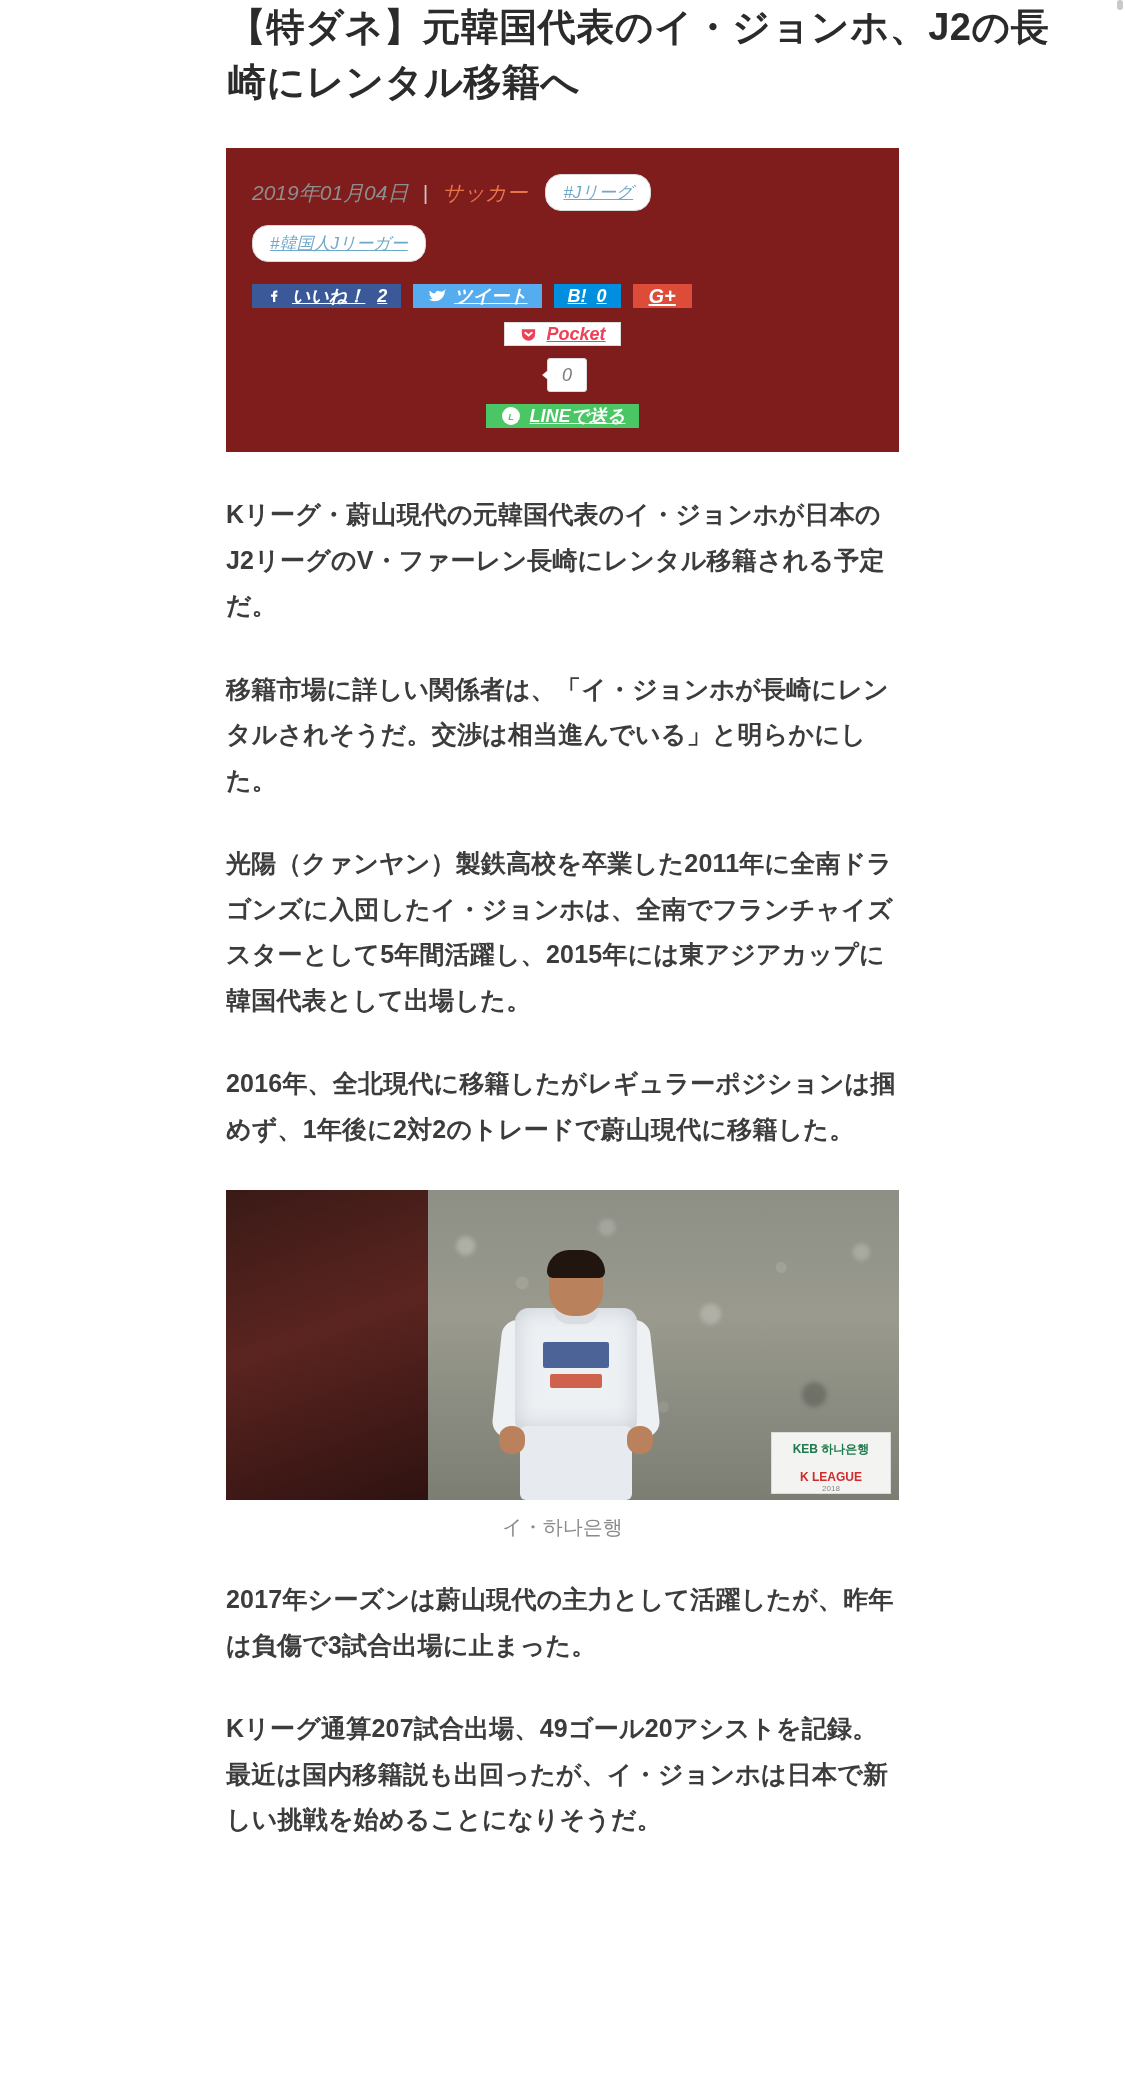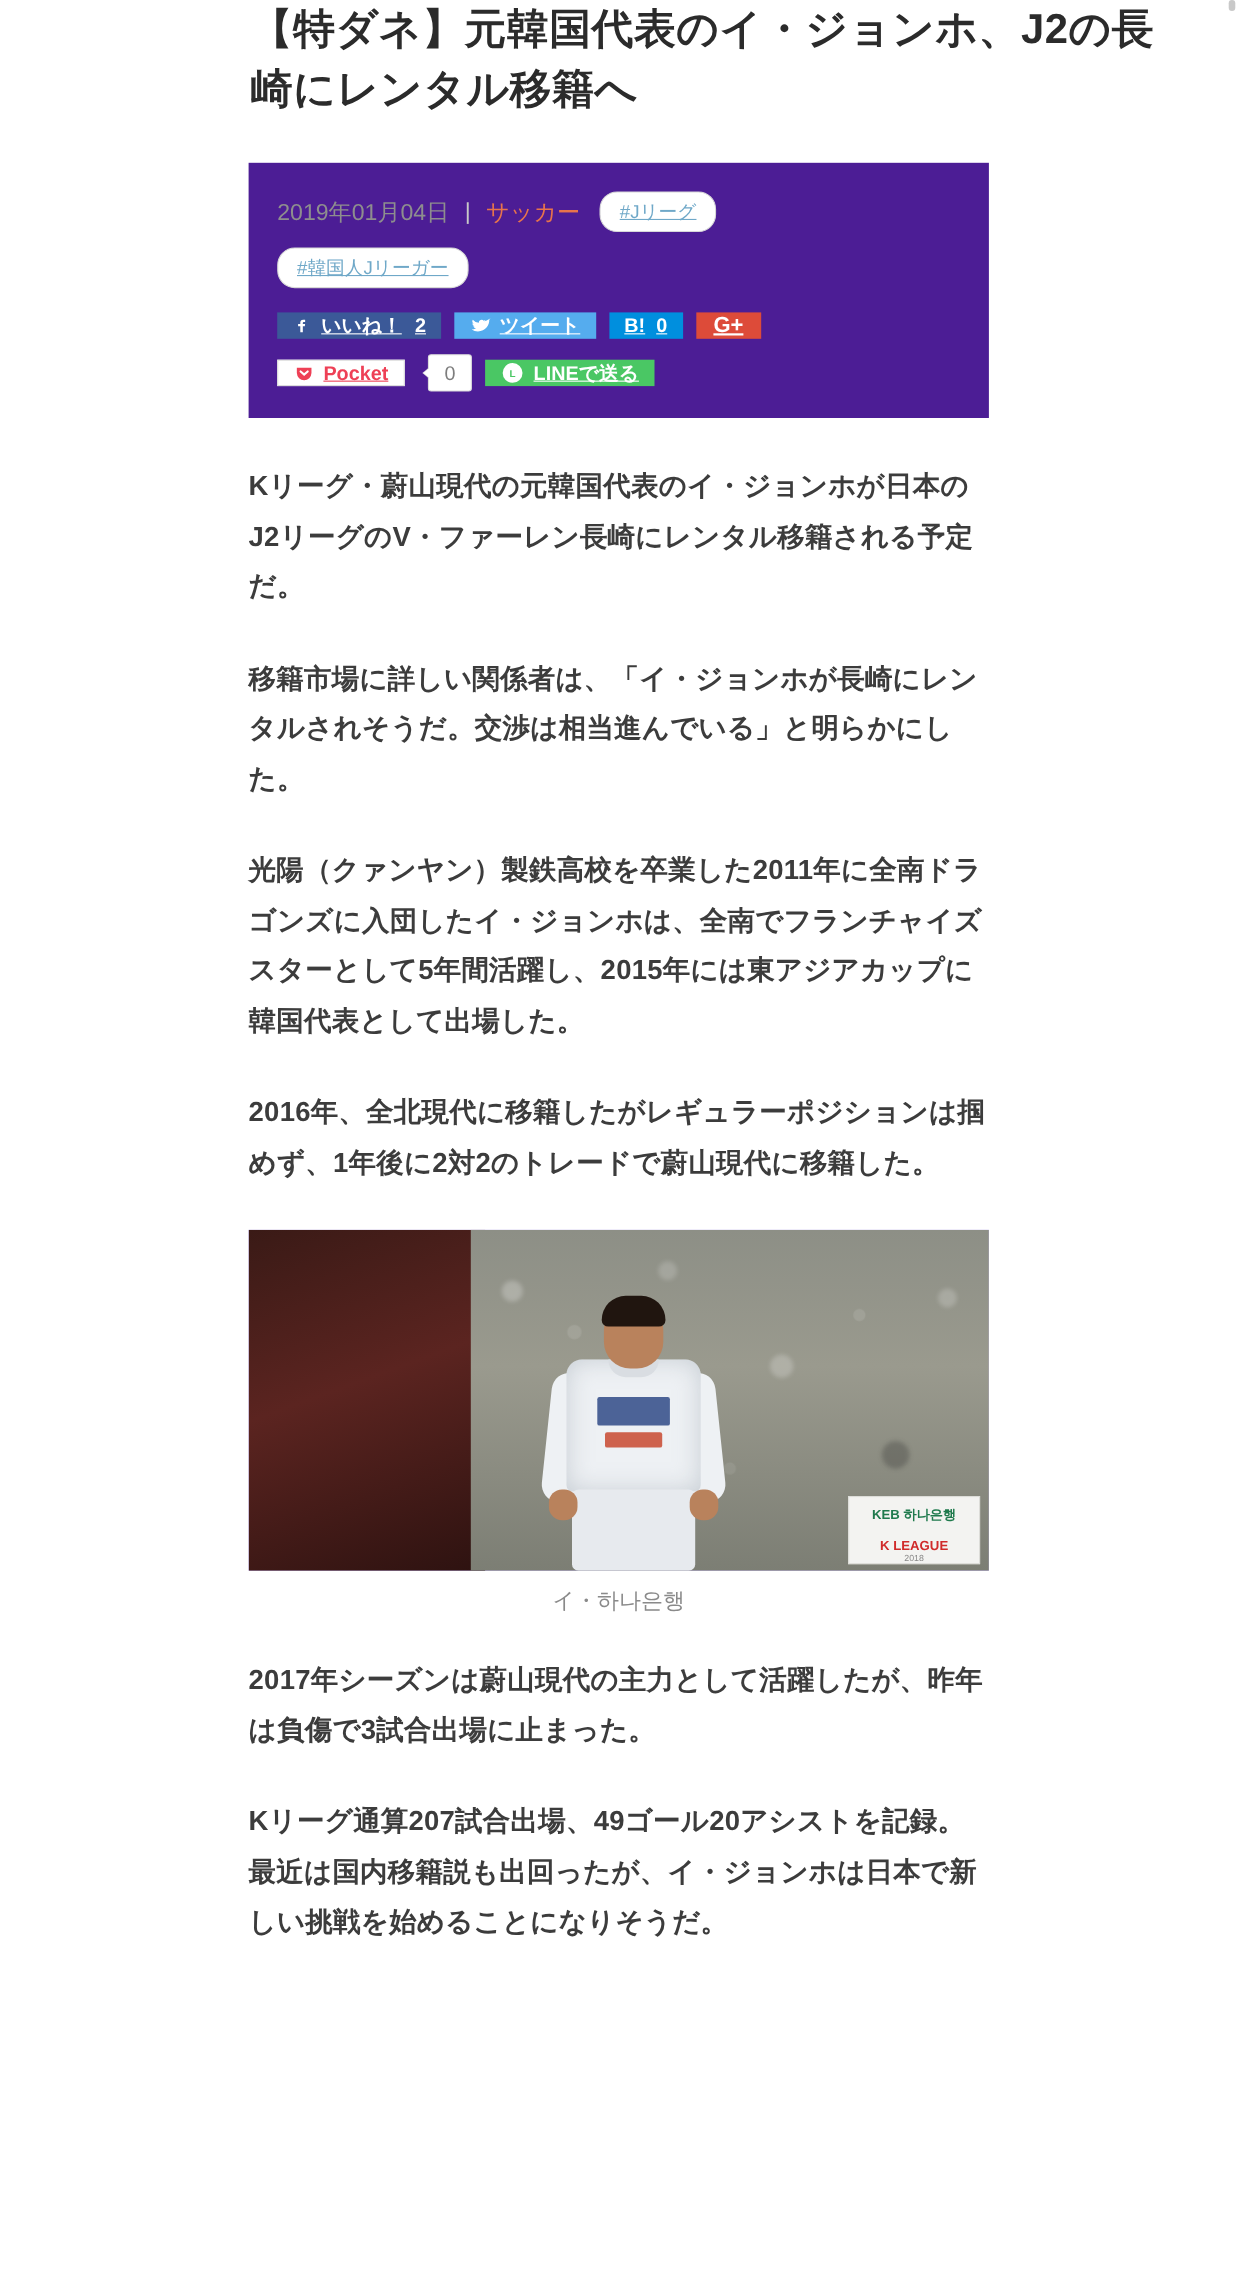--- a/index.html
+++ b/index.html
@@ -44,22 +44,23 @@
     padding: 0 48px 0 228px;
     font-size: 38px;
     line-height: 1.45;
     font-weight: bold;
     letter-spacing: 0.5px;
     color: #2b2b2b;
     font-family: "Liberation Sans", sans-serif;
   }
   .meta-box {
     margin: 38px 226px 0 226px;
-    background: #4c1d95;
+    background: #7f1d1d;
     padding: 26px 26px 24px 26px;
+    font-style: italic;
   }
   .meta-line {
     display: flex;
     align-items: center;
     flex-wrap: wrap;
     gap: 0px;
     font-size: 21px;
     color: #8a8a8a;
   }
   .meta-date { color: #8e8e8e; font-size: 21px; }
@@ -87,21 +88,21 @@
   .tag-row2 { margin-top: 14px; }
   .tag-row2 .tag { margin-left: 0; }
 
   .share-row {
     display: flex;
     align-items: center;
     gap: 12px;
     margin-top: 22px;
     flex-wrap: wrap;
   }
-  .share-row.second { margin-top: 14px; }
+  .share-row.second { margin-top: 14px; flex-direction: column; }
   .btn {
     display: inline-flex;
     align-items: center;
     height: 24px;
     border-radius: 0;
     color: #ffffff;
     font-size: 18px;
     font-weight: bold;
     padding: 0 14px;
     white-space: nowrap;

